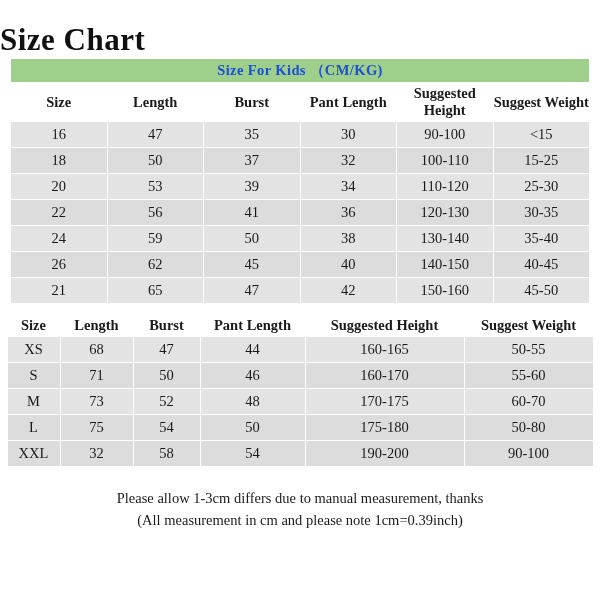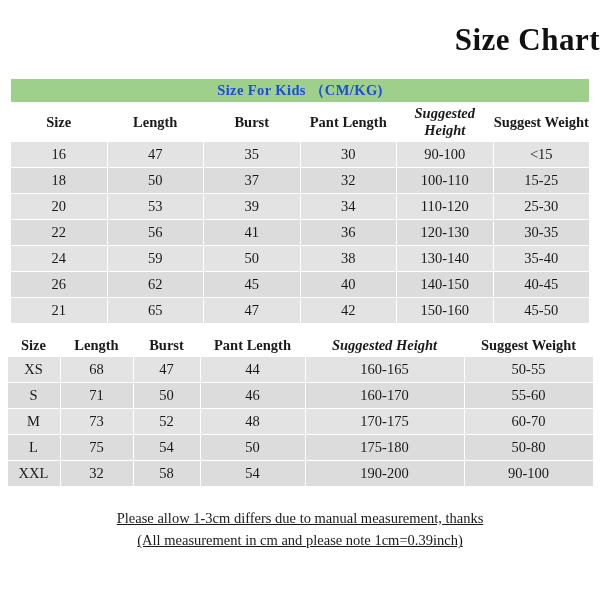--- a/index.html
+++ b/index.html
@@ -15,26 +15,26 @@
     overflow: hidden;
   }
   .page {
     position: relative;
     width: 600px;
     height: 600px;
     box-sizing: border-box;
     padding: 0;
   }
   .title {
-    text-align: right;
+    text-align: left;
     font-size: 31px;
     font-weight: bold;
     letter-spacing: 0.5px;
     margin-top: 22px;
-    margin-bottom: 20px;
+    margin-bottom: 0;
     color: #111111;
     font-family: "Liberation Serif", serif;
   }
   table.chart {
     border-collapse: collapse;
     width: 580px;
     margin: 0 auto;
     table-layout: fixed;
   }
   table.chart td, table.chart th {
@@ -64,35 +64,34 @@
     border: 1px solid #ffffff;
     height: 21px;
   }
   tr.data.alt td {
     background: #dcdcdc;
   }
   .c-size { width: 52px; }
   .c-length { width: 72px; }
   .c-burst { width: 66px; }
   .c-pant { width: 104px; }
-  .c-height { width: 158px; font-style: italic; }
+  .c-height { width: 158px; }
   .c-weight { width: 128px; }
   .spacer-sm { height: 10px; }
   .notes {
     margin: 20px auto 0 auto;
     width: 560px;
     text-align: center;
     font-size: 14.5px;
     line-height: 1.55;
     color: #1a1a1a;
     font-family: "Liberation Serif", serif;
   }
   .notes div {
     white-space: nowrap;
-    text-decoration: underline;
   }
 </style>
 </head>
 <body>
 
 <div class="page">
 
   <div class="title">Size Chart</div>
 
   <table class="chart">

